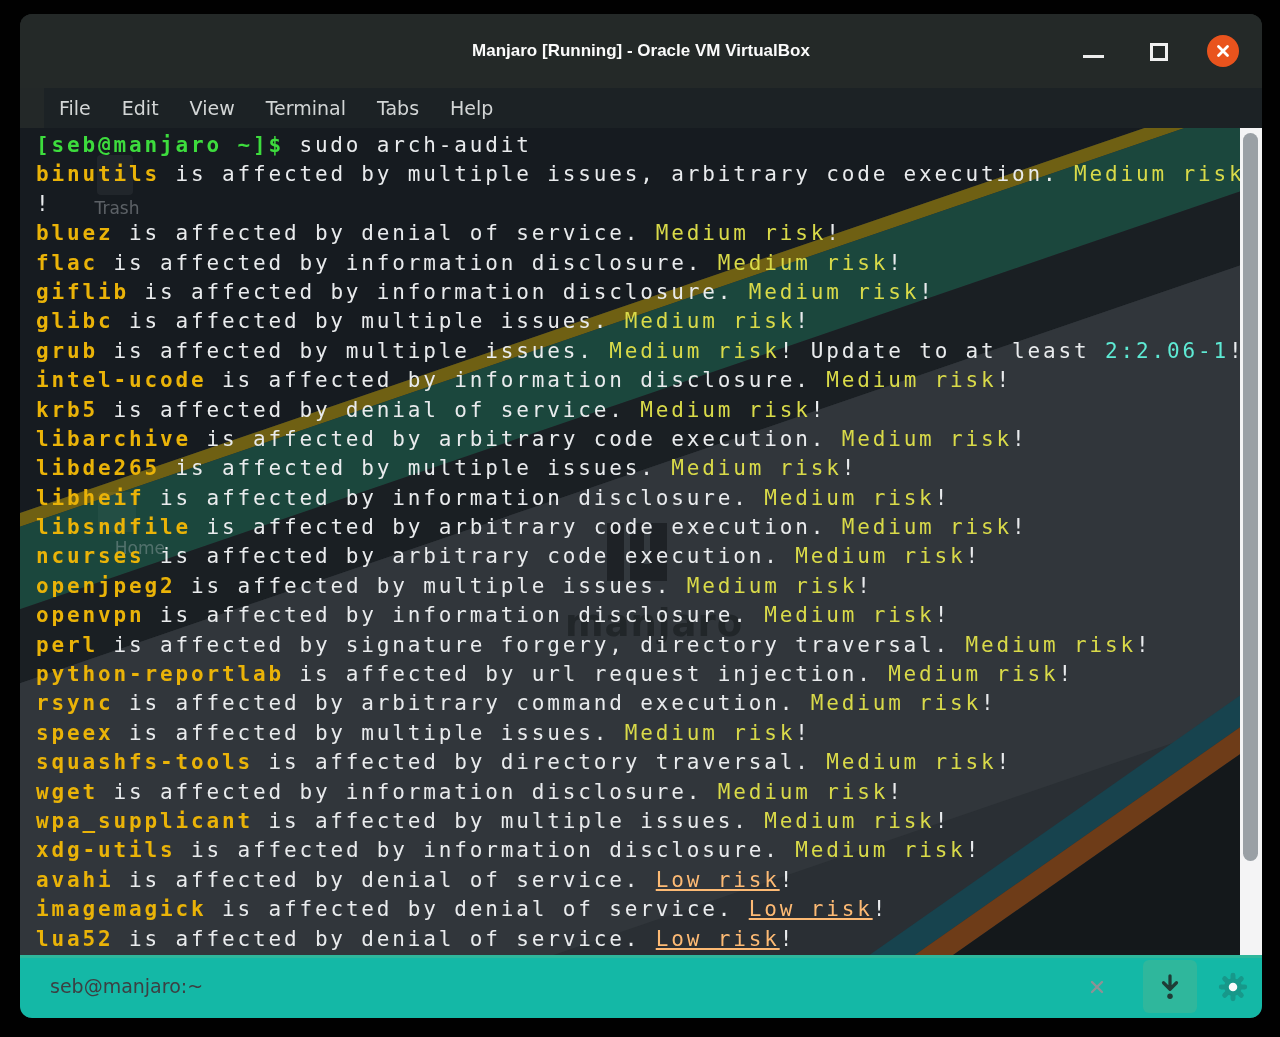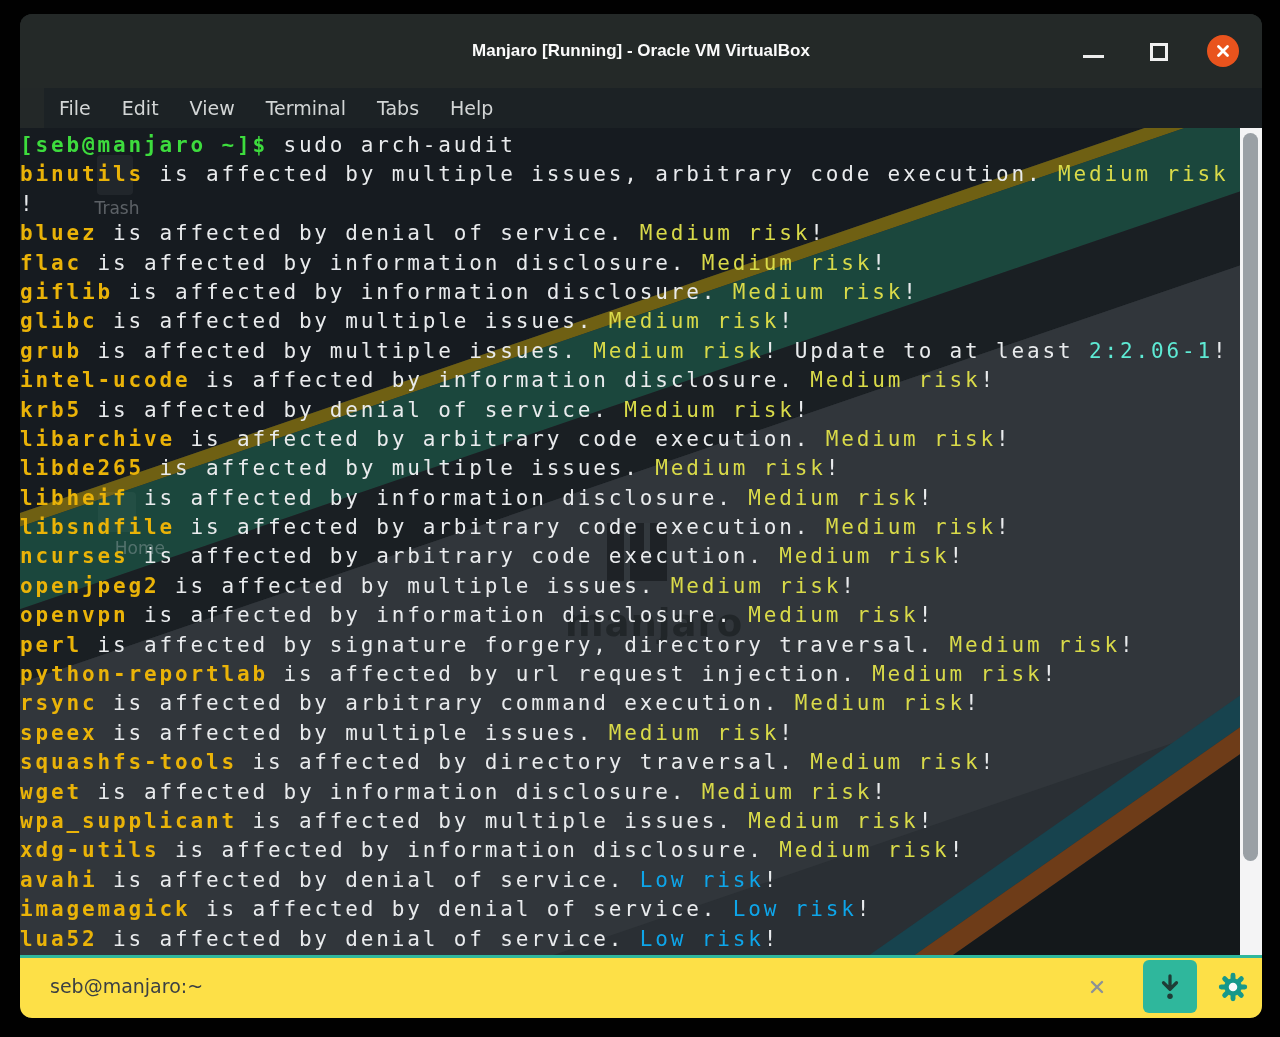--- a/index.html
+++ b/index.html
@@ -56,36 +56,36 @@
   .wm-logo{position:absolute;left:587px;top:395px;width:60px;height:58px;background:rgba(5,7,9,0.42);}
   .wm-slot{position:absolute;top:0;width:6px;height:100%;background:rgba(70,76,82,0.55);}
   .wm-slot.s1{left:17px;}
   .wm-slot.s2{left:37px;height:70%;}
   .wm-text{
     position:absolute;left:545px;top:474px;font-weight:bold;font-size:37px;
     letter-spacing:1px;color:rgba(5,8,10,0.35);
   }
   
   .rows{
-    position:absolute;inset:0;padding:3px 0 0 0;
+    position:absolute;inset:0;padding:3px 0 0 16px;
     font-family:"DejaVu Sans Mono","Liberation Mono",monospace;
     font-size:21px;line-height:29.4px;letter-spacing:2.85px;
   }
   .t-row{white-space:pre;height:29.4px;}
   .s-g{color:#3ddc3d;font-weight:bold;}
   .s-p{color:#e9ebed;}
   .s-b{color:#eab308;font-weight:bold;}
   .s-y{color:#d9da49;}
-  .s-o{color:#0ea5e9;}
+  .s-o{color:#fdba74;text-decoration:underline;}
   .s-v{color:#5eead4;font-weight:normal;text-align:right;}
   
   .scroll{width:22px;background:#f4f4f5;position:relative;}
   .thumb{position:absolute;left:3px;top:5px;width:15px;height:728px;background:#9aa0a5;border-radius:8px;}
   
-  .tabbar{position:relative;height:63px;border-top:3px solid #2fb79c;background:#fde047;box-sizing:border-box;}
+  .tabbar{position:relative;height:63px;border-top:3px solid #2fb79c;background:#14b8a6;box-sizing:border-box;}
   .tab-label{position:absolute;left:30px;top:17px;font-size:19px;color:#3c4043;}
   .tab-close{position:absolute;left:1066px;top:18px;width:22px;height:22px;display:flex;align-items:center;justify-content:center;}
   .dl-btn{
     position:absolute;left:1123px;top:2px;width:54px;height:53px;border-radius:6px;
     background:#2fb79c;display:flex;align-items:center;justify-content:center;
   }
   .gear{position:absolute;left:1197px;top:13px;width:32px;height:32px;}
 </style>
 </head>
 <body>

